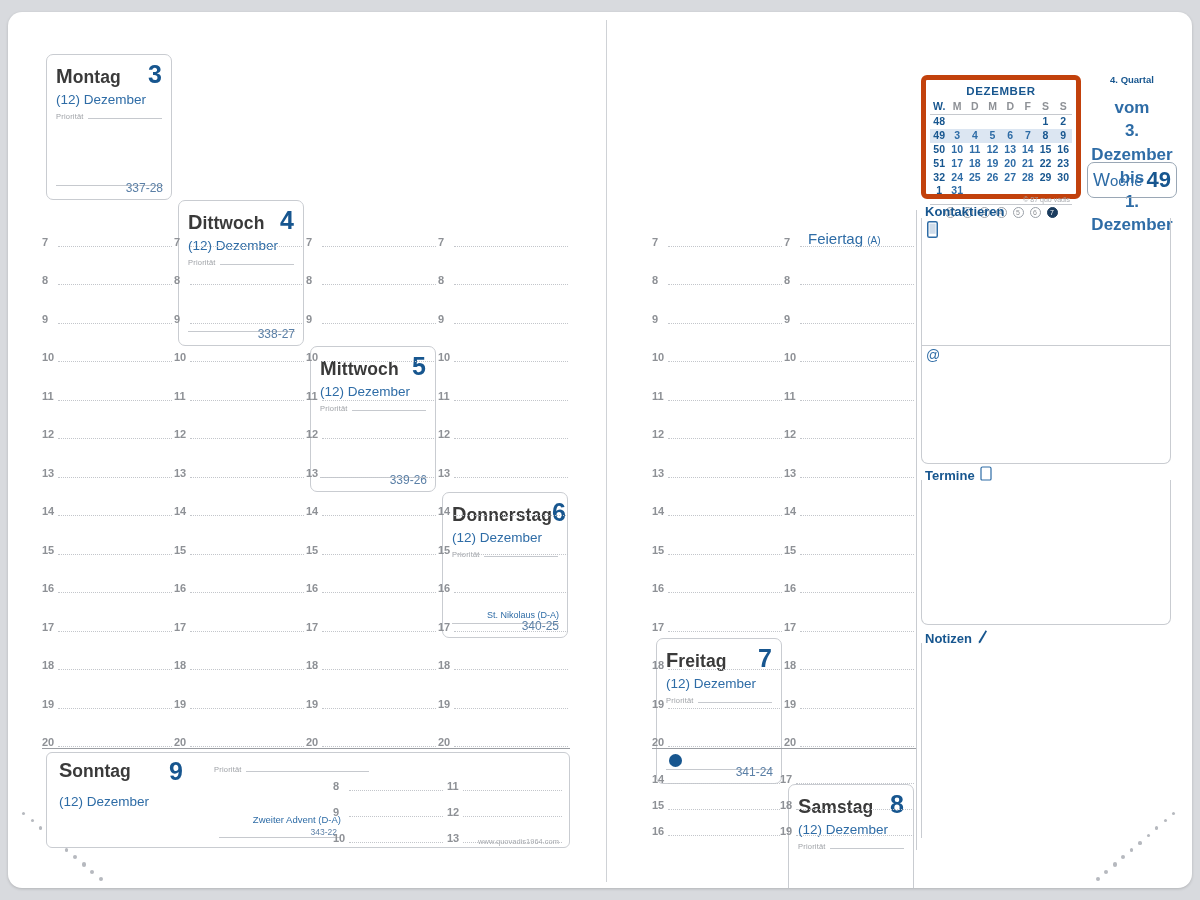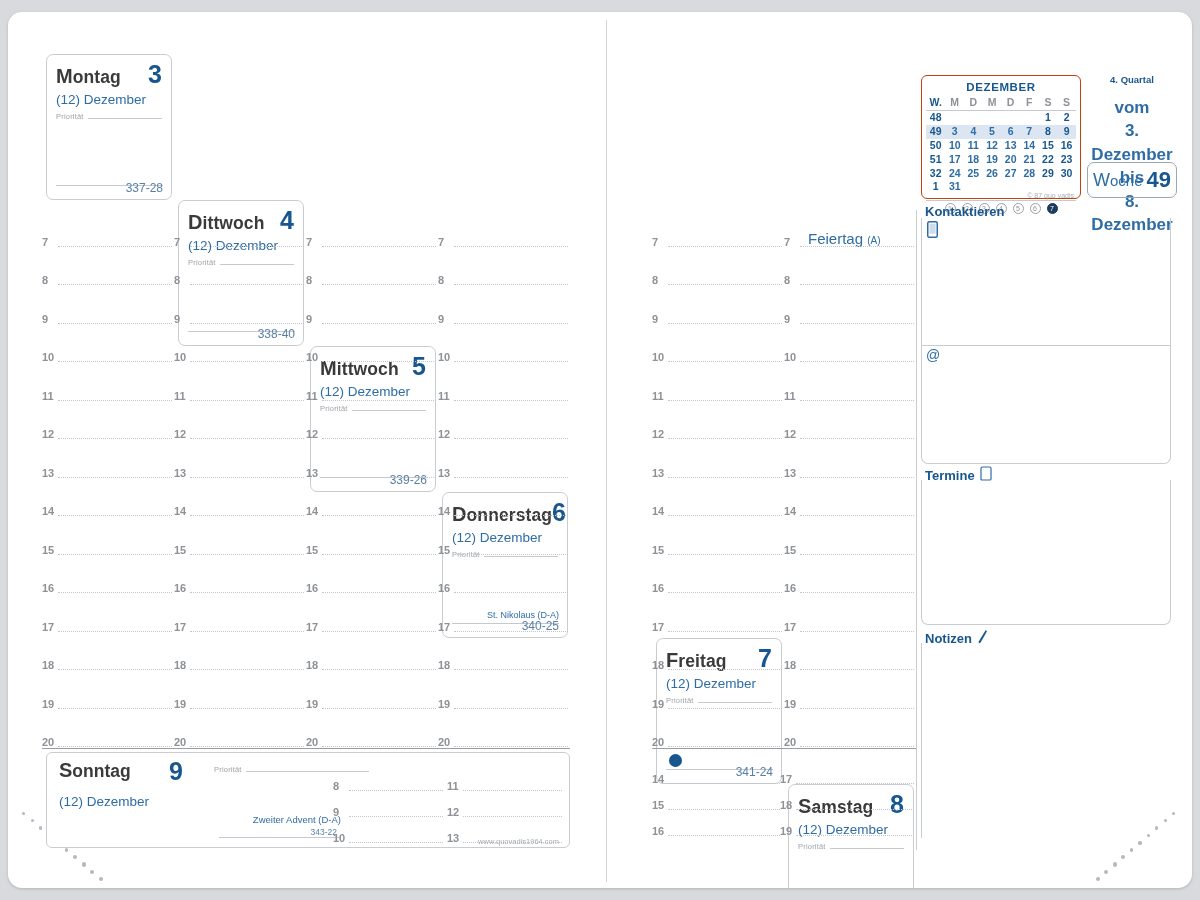--- a/index.html
+++ b/index.html
@@ -122,21 +122,21 @@
   
   .feiertag {
     position: absolute;
     font-size: 15px; color: #2e6ca6;
   }
   .feiertag small { font-size: 10px; }
 
   
   .minical {
     position: absolute;
-    border: 1px solid #c2410c; border-radius: 6px; background: #fff;
+    border: 5px solid #c2410c; border-radius: 6px; background: #fff;
     padding: 3px 4px 2px 4px;
   }
   .mc-title {
     text-align: center; font-size: 11.5px; font-weight: 700;
     color: #17568f; letter-spacing: .6px; line-height: 1.5;
   }
   .mc-table { border-collapse: collapse; width: 100%; }
   .mc-table td, .mc-table th {
     font-size: 10.5px; text-align: center; padding: 0 1px;
     line-height: 1.32; font-weight: 700;
@@ -248,21 +248,21 @@
         <div class="dc-num">4</div>
       </div>
       <div class="dc-month">(12) Dezember</div>
       <div class="dc-prio-row">
         <span class="dc-prio">Priorität</span>
         <span class="dc-prio-line"></span>
       </div>
       <div class="dc-foot-line"></div>
       <div class="dc-foot">
         <div class="dc-holiday"></div>
-        <div class="dc-code">338-40</div>
+        <div class="dc-code">338-27</div>
       </div>
     </div>
 
     <div class="daycard" style="left:302px; top:42px; width:126px; height:146px;">
       <div class="dc-top">
         <div class="dc-name"><span class="cap">M</span><span>ittwoch</span></div>
         <div class="dc-num">5</div>
       </div>
       <div class="dc-month">(12) Dezember</div>
       <div class="dc-prio-row">
@@ -845,21 +845,21 @@
           <span class="mc-dot on">7</span>
         </div>
     </div>
 
     <div class="quarter" style="left:1075px; top:62px;">
       <div class="q-label">4. Quartal</div>
       <div class="q-range">
         <b>vom</b>
         <b>3. Dezember</b>
         <b>bis</b>
-        <b>8. Dezember</b>
+        <b>1. Dezember</b>
       </div>
     </div>
     <div class="weekbox" style="left:1079px; top:150px; width:90px; height:36px;">
       <span class="wb-word"><span class="cap">W</span><span>oche</span></span>
       <span class="wb-num">49</span>
     </div>
 
     <div class="panel-title" style="left:917px; top:192px;">
       <span>Kontaktieren</span>
     </div>

